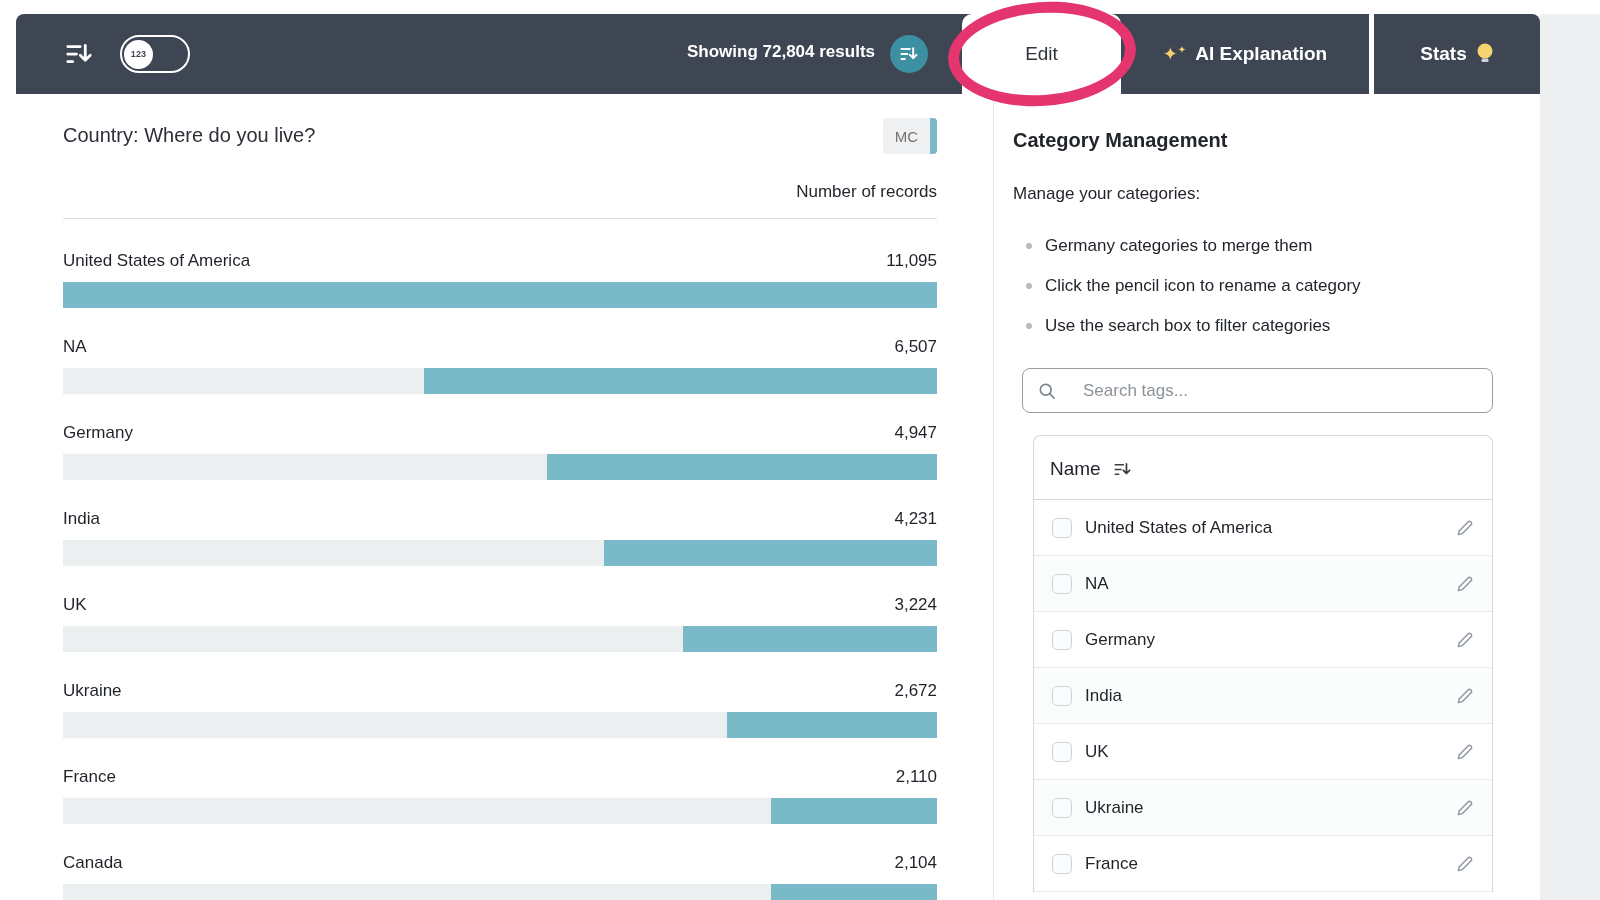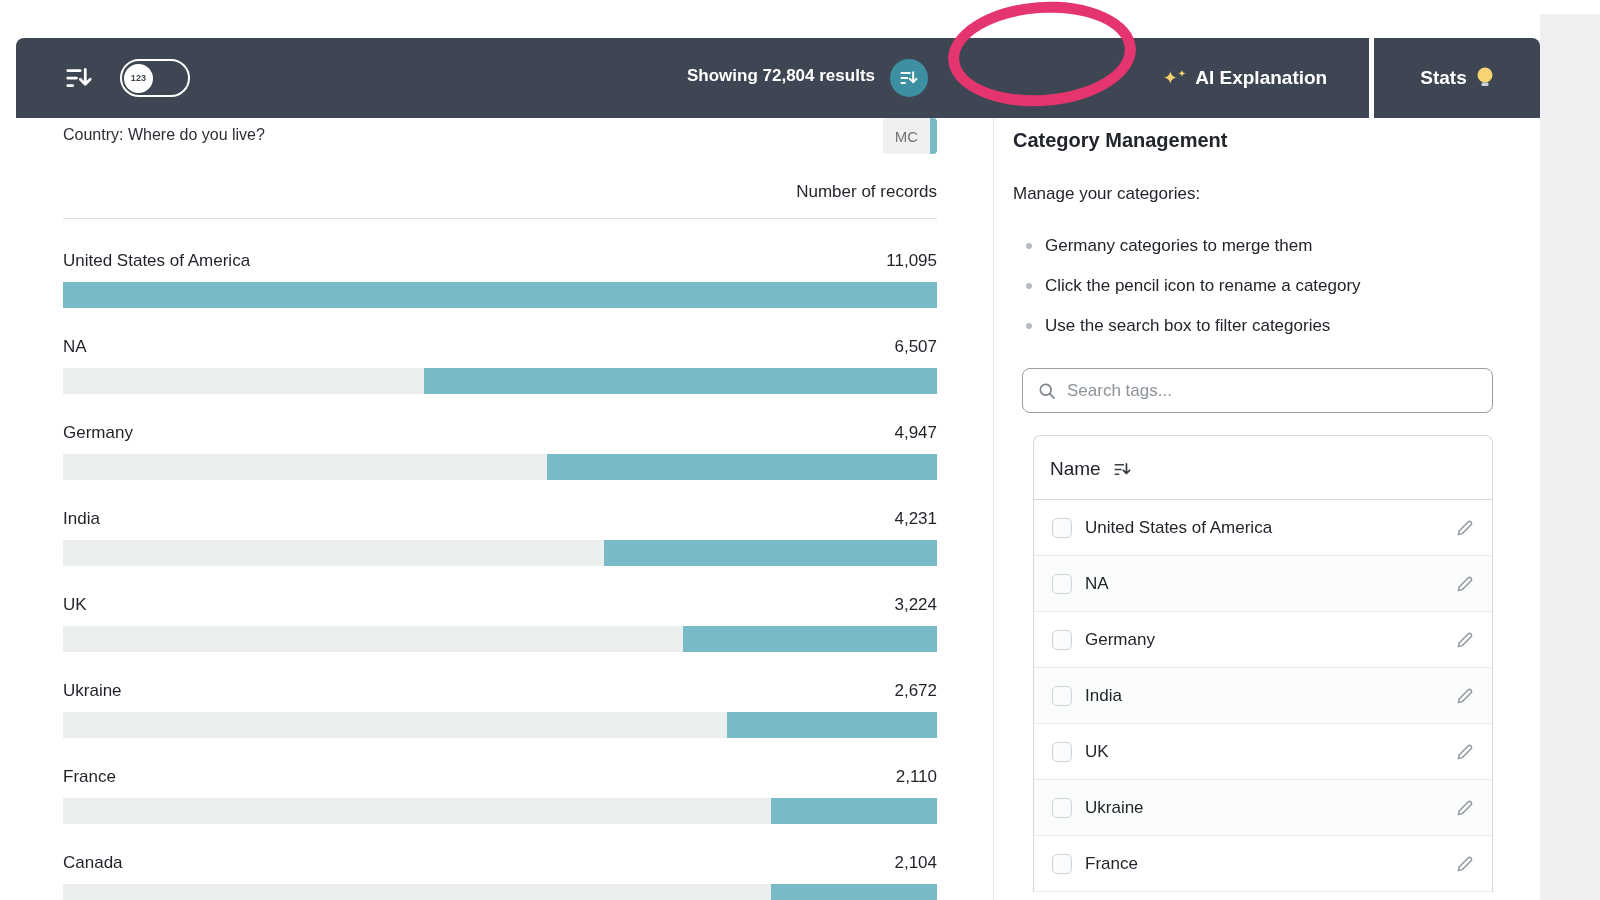--- a/index.html
+++ b/index.html
@@ -1,21 +1,21 @@
 <!DOCTYPE html>
 <html><head>
 <meta charset="utf-8">
 <style>
   * { margin:0; padding:0; box-sizing:border-box; }
   html,body { width:1600px; height:900px; overflow:hidden; background:#ffffff;
     font-family:"Liberation Sans","DejaVu Sans",sans-serif; color:#23272e; }
 
   
   .toolbar { position:absolute; left:16px; top:14px; width:1524px; height:80px;
-    background:#3e4653; border-radius:8px 8px 0 0; z-index:5;margin-top:24px; }
+    background:#3e4653; border-radius:8px 8px 0 0; z-index:5; }
   .right-gutter { position:absolute; left:1540px; top:14px; width:60px; height:886px;
     background:#edeff1; }
 
   .tb-sort { position:absolute; left:46px; top:23px; width:34px; height:34px;
     display:flex; align-items:center; justify-content:center; cursor:pointer; }
   .tb-pill { position:absolute; left:104px; top:21px; width:70px; height:38px;
     border:2.5px solid #ffffff; border-radius:20px; display:flex; align-items:center;
     padding-left:2px; cursor:pointer; }
   .tb-pill .knob { width:29px; height:29px; background:#ffffff; border-radius:50%;
     display:flex; align-items:center; justify-content:center;
@@ -40,21 +40,21 @@
 
   
   .annotation { position:absolute; left:948px; top:2px; width:188px; height:104px;
     border:11px solid #e5356e; border-radius:50%; transform:rotate(-4deg);
     z-index:60; pointer-events:none; }
 
   
   .card { position:absolute; left:16px; top:94px; width:977px; height:806px;
     background:#ffffff; padding:26px 56px 0 47px; overflow:hidden; }
   .card-title-row { position:relative; height:30px; }
-  .card-title { font-size:16px; font-weight:500; color:#2b2f36; line-height:30px; }
+  .card-title { font-size:20px; font-weight:500; color:#2b2f36; line-height:30px; }
   .mc-badge { position:absolute; right:0; top:-2px; display:flex; height:36px;
     border-radius:4px; overflow:hidden; }
   .mc-badge .mc-text { background:#eef0f1; color:#737373; font-size:15px;
     display:flex; align-items:center; padding:0 12px; }
   .mc-badge .mc-strip { width:7px; background:#7ab9c7; }
   .col-header { margin-top:30px; height:24px; text-align:right; font-size:17px;
     color:#23272e; line-height:24px; }
   .chart-hr { margin-top:14px; border:none; border-top:1px solid #dcdfe2; }
   .rows { margin-top:30px; }
   .crow { margin-bottom:27px; }
@@ -74,21 +74,21 @@
     background:#ffffff; padding:32px 47px 0 19px; overflow:hidden; }
   .panel-title { font-size:20px; font-weight:700; color:#22262c; line-height:28px; }
   .panel-intro { margin-top:30px; font-size:17px; color:#22262c; }
   .bullets { margin-top:30px; }
   .bullet { display:flex; align-items:flex-start; gap:13px; margin-bottom:16px;
     font-size:17px; line-height:24px; color:#22262c; }
   .bullet .dot { width:6px; height:6px; border-radius:50%; background:#b6bcc2;
     margin-top:9px; margin-left:13px; flex:none; }
   .searchbox { margin-top:30px; margin-left:9px; height:45px;
     border:1.5px solid #979ea6; border-radius:8px; display:flex; align-items:center;
-    padding:0 14px; gap:10px; background:#ffffff; }
+    padding:0 14px; gap:26px; background:#ffffff; }
   .searchbox input { border:none; outline:none; flex:1; font-size:17px;
     font-family:inherit; color:#22262c; background:transparent; }
   .searchbox input::placeholder { color:#8b9299; }
 
   .cat-table { margin-top:22px; margin-left:20px; border:1px solid #d5d8db;
     border-bottom:none; border-radius:8px 8px 0 0; overflow:hidden; }
   .cat-header { padding:22px 16px 19px 16px; display:flex; align-items:center; gap:12px;
     font-size:19px; color:#22262c; border-bottom:1px solid #d5d8db; }
   .prow { height:56px; display:flex; align-items:center; padding:0 16px 0 18px;
     gap:13px; border-bottom:1px solid #e8eaec; font-size:17px; color:#22262c;
@@ -117,20 +117,23 @@
 
   <div class="tb-results">Showing 72,804 results</div>
 
   <div class="tb-teal">
     <svg width="20" height="20" viewBox="0 0 24 24">
       <path d="M3 6h10M3 12h7M3 18h4" stroke="#ffffff" stroke-width="2.4" stroke-linecap="round" fill="none"></path>
       <path d="M17 5v12m0 0l-4-4m4 4l4-4" stroke="#ffffff" stroke-width="2.4" stroke-linecap="round" stroke-linejoin="round" fill="none"></path>
     </svg>
   </div>
 
+  <div class="tab-edit">
+    <span>Edit</span>
+  </div>
 
   <div class="tab-ai">
     <span class="sparkle">✦<sup style="font-size:10px;">✦</sup></span>
     <span>AI Explanation</span>
   </div>
 
   <div class="tab-sep"></div>
 
   <div class="tab-stats">
     <span>Stats</span>

